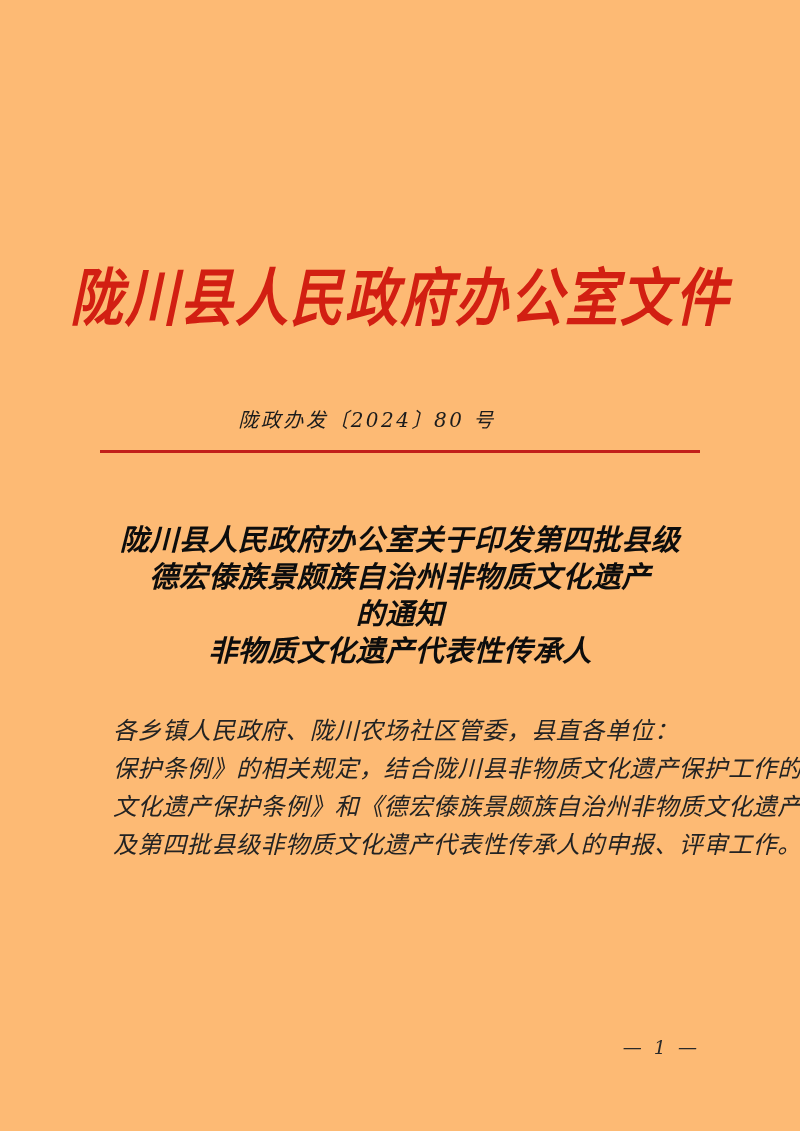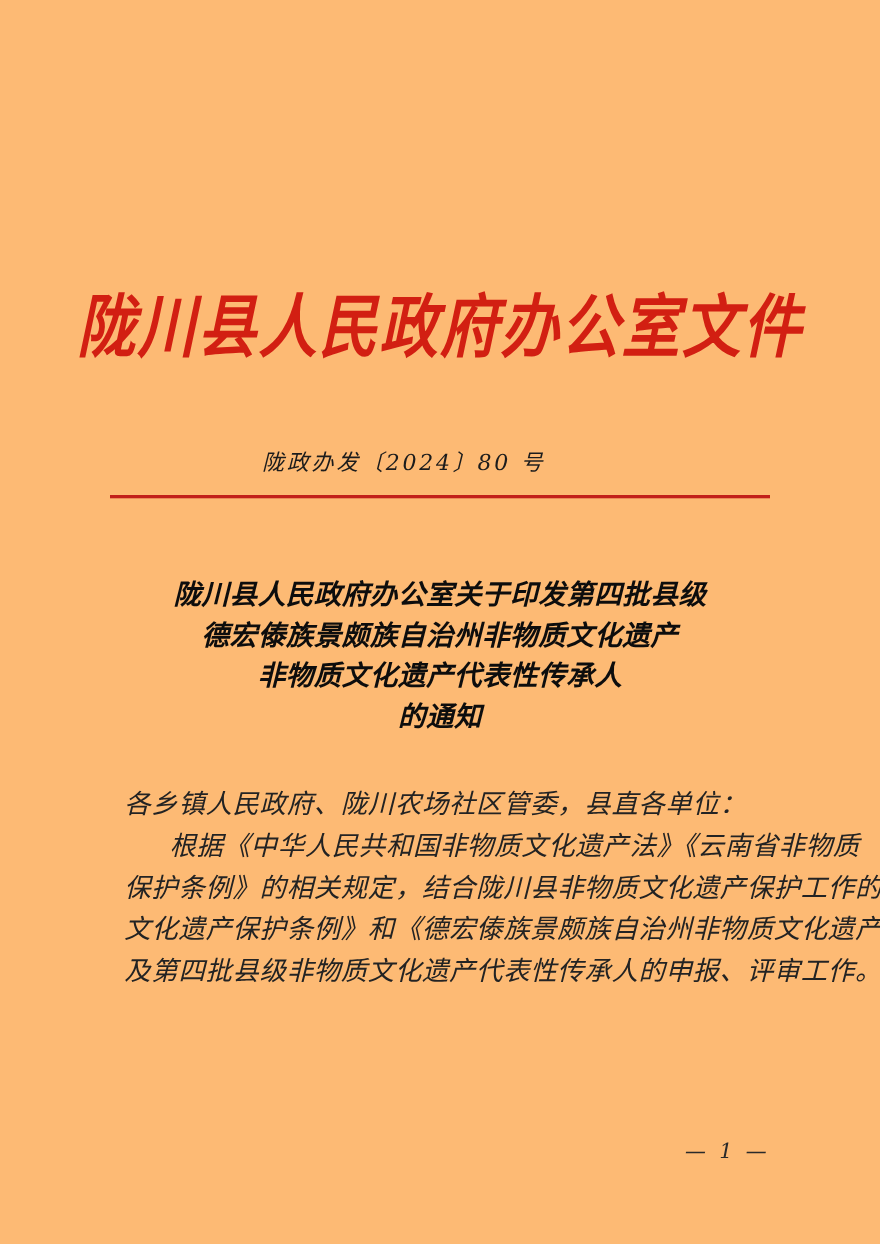--- a/index.html
+++ b/index.html
@@ -70,21 +70,21 @@
 
   
   .doc-title {
     position: absolute;
     top: 522px;
     left: 100px;
     width: 600px;
     text-align: center;
     font-family: "DejaVu Sans", "Liberation Sans", sans-serif;
     font-weight: 700;
-    font-size: 25px;
+    font-size: 29px;
     line-height: 37px;
     letter-spacing: 0.5px;
     color: #0d0d0d;
   }
   .doc-title .tline {
     display: block;
     white-space: nowrap;
   }
 
   
@@ -135,28 +135,27 @@
 
   <div class="doc-number-row">
     <span class="doc-number">陇政办发〔2024〕80 号</span>
   </div>
 
   <div class="red-rule"></div>
 
   <div class="doc-title">
     <span class="tline">陇川县人民政府办公室关于印发第四批县级</span>
     <span class="tline">德宏傣族景颇族自治州非物质文化遗产</span>
+    <span class="tline">的通知</span>
     <span class="tline">非物质文化遗产代表性传承人</span>
-    <span class="tline">的通知</span>
   </div>
 
   <div class="body-block">
     <span class="body-line">各乡镇人民政府、陇川农场社区管委，县直各单位：</span>
 
-    <span class="body-line indent">根据《中华人民共和国非物质文化遗产法》《云南省非物质</span>
     <span class="body-line">保护条例》的相关规定，结合陇川县非物质文化遗产保护工作的</span>
     <span class="body-line">文化遗产保护条例》和《德宏傣族景颇族自治州非物质文化遗产</span>
     <span class="body-line">及第四批县级非物质文化遗产代表性传承人的申报、评审工作。</span>
 
     <span class="para-gap"></span>
 
   </div>
 
   <div class="page-footer">
     <span>— 1 —</span>

